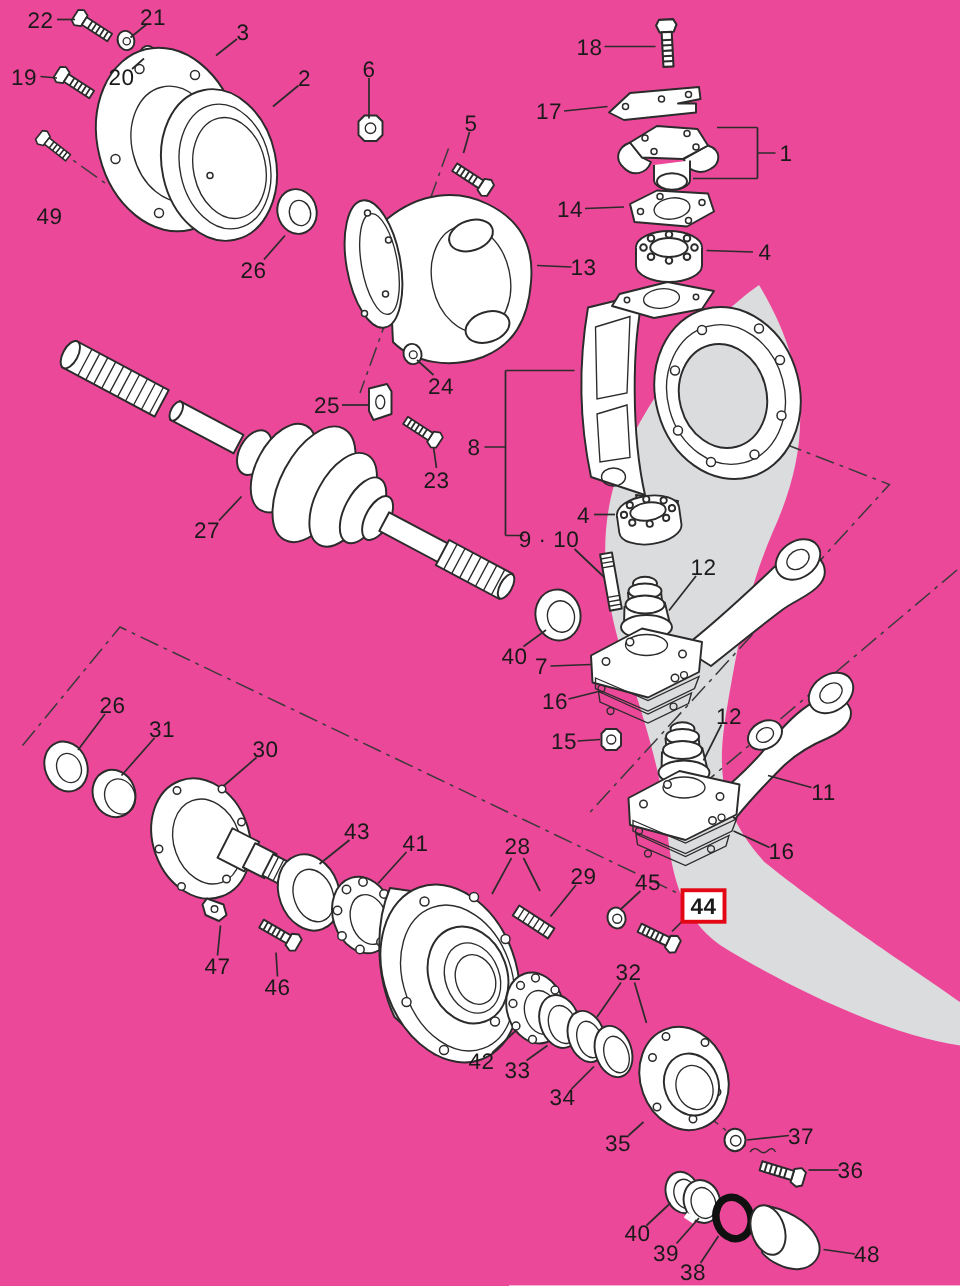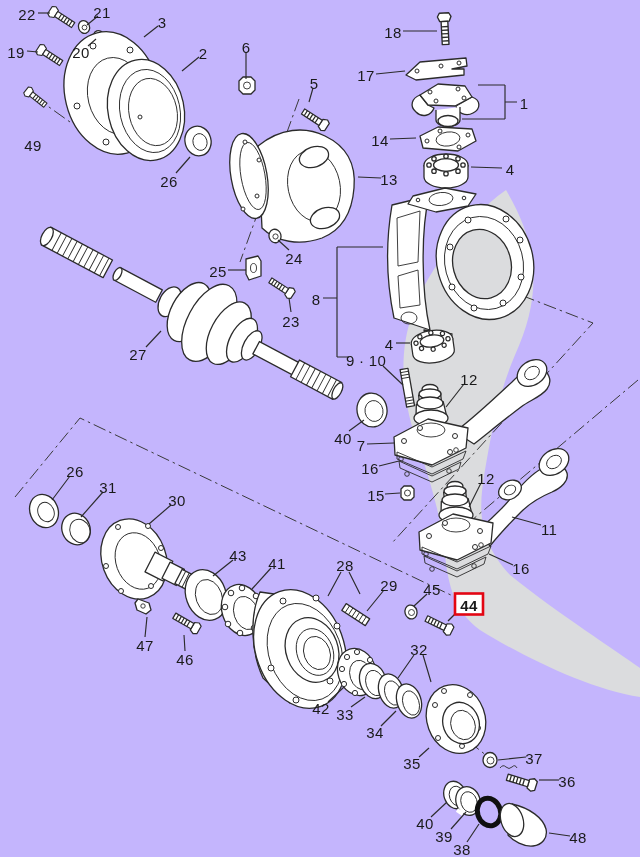--- a/index.html
+++ b/index.html
@@ -1,16 +1,16 @@
 <!DOCTYPE html>
 <html><head>
 <meta charset="utf-8">
 <style>
   html,body{margin:0;padding:0;background:#fff;}
-  .stage{position:relative;width:640px;height:857px;background:#c4b5fd;overflow:hidden;}
+  .stage{position:relative;width:640px;height:857px;background:#ec4899;overflow:hidden;}
   svg{display:block;}
   .wh{stroke:#2b2b2b;stroke-width:1.3;fill:#fff;stroke-linejoin:round;}
   .thin{stroke:#2b2b2b;stroke-width:.9;fill:none;}
   .dot{stroke:#2b2b2b;stroke-width:1;fill:#fff;}
   .dashdot{stroke:#3a3a3a;stroke-width:1;fill:none;stroke-dasharray:13 4 2.5 4;}
   .leader{stroke:#2b2b2b;stroke-width:1.15;fill:none;}
   .callout{font:15px "Liberation Sans","DejaVu Sans",sans-serif;fill:#1a1a1a;text-anchor:middle;dominant-baseline:central;letter-spacing:.3px;}
   .hl-box{fill:#fff;stroke-width:2.6;}
   .boxed{font-weight:bold;}
   .oring{stroke:#101010;stroke-width:5;fill:none;}

